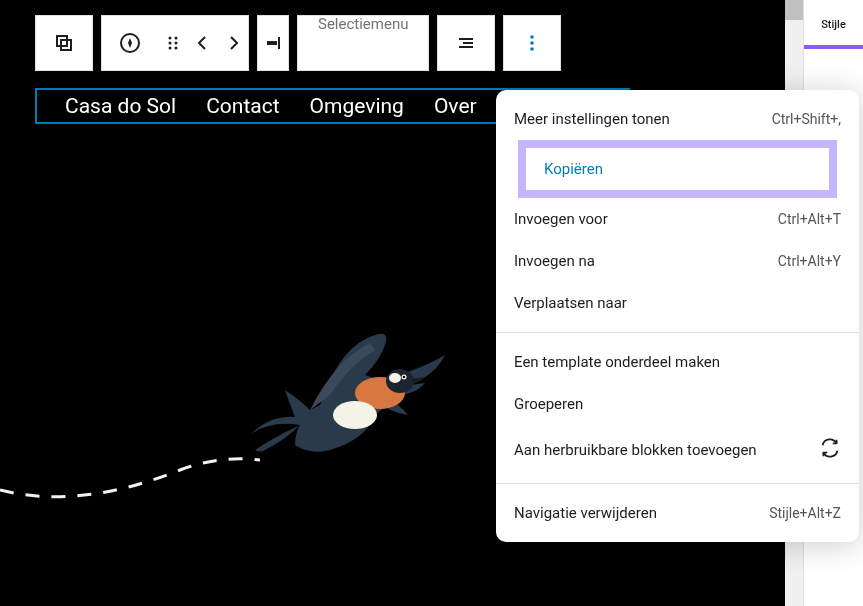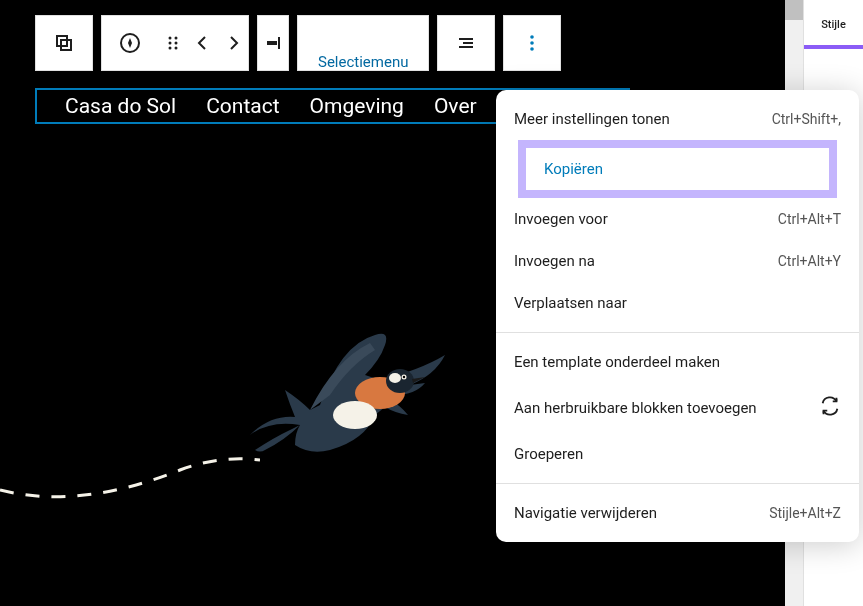--- a/index.html
+++ b/index.html
@@ -37,23 +37,23 @@
     align-items: center;
     justify-content: center;
     cursor: pointer;
     color: #1e1e1e;
   }
   .toolbar-btn.narrow { width: 30px; }
   .toolbar-select {
     padding: 0 20px;
     height: 56px;
     display: flex;
-    align-items: flex-end;
+    align-items: flex-start;
     font-size: 15px;
-    color: #0369a1;
+    color: #737373;
     cursor: pointer;
   }
   .toolbar-more {
     color: #007cba;
   }
   .nav-bar {
     position: absolute;
     top: 88px;
     left: 35px;
     width: 595px;
@@ -272,31 +272,31 @@
       </div>
       <div class="dropdown-item">
         <span>Verplaatsen naar</span>
       </div>
     </div>
     <div class="dropdown-section">
       <div class="dropdown-item">
         <span>Een template onderdeel maken</span>
       </div>
       <div class="dropdown-item">
+        <span>Groeperen</span>
+      </div>
+      <div class="dropdown-item">
         <span>Aan herbruikbare blokken toevoegen</span>
         <span class="icon-right">
           <svg width="22" height="22" viewBox="0 0 24 24">
               <path d="M4 9 A8 8 0 0 1 19 7 L19 4 M20 15 A8 8 0 0 1 5 17 L5 20" fill="none" stroke="#1e1e1e" stroke-width="2"></path>
               <path d="M15 7 L19 7 L19 3 M9 17 L5 17 L5 21" fill="none" stroke="#1e1e1e" stroke-width="2"></path>
             </svg>
         </span>
       </div>
-      <div class="dropdown-item">
-        <span>Groeperen</span>
-      </div>
     </div>
     <div class="dropdown-section">
       <div class="dropdown-item">
         <span>Navigatie verwijderen</span>
         <span class="shortcut">Stijle+Alt+Z</span>
       </div>
     </div>
   </div>
 
   <div class="scrollbar">

